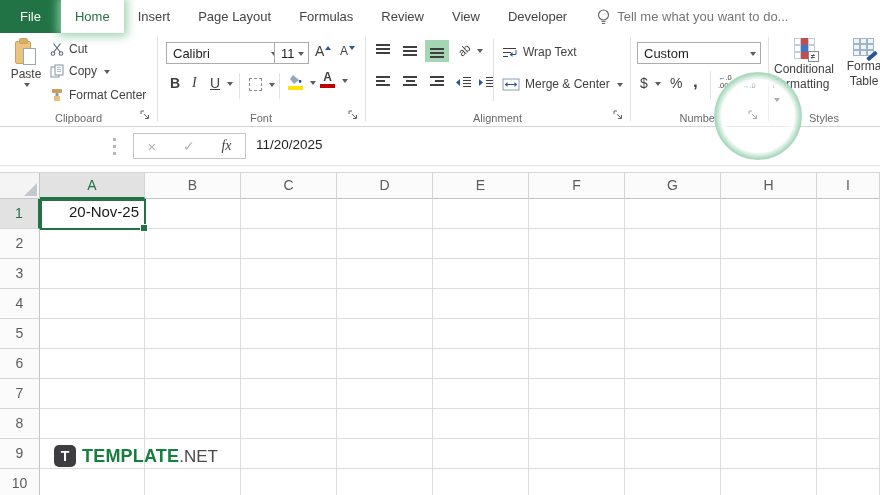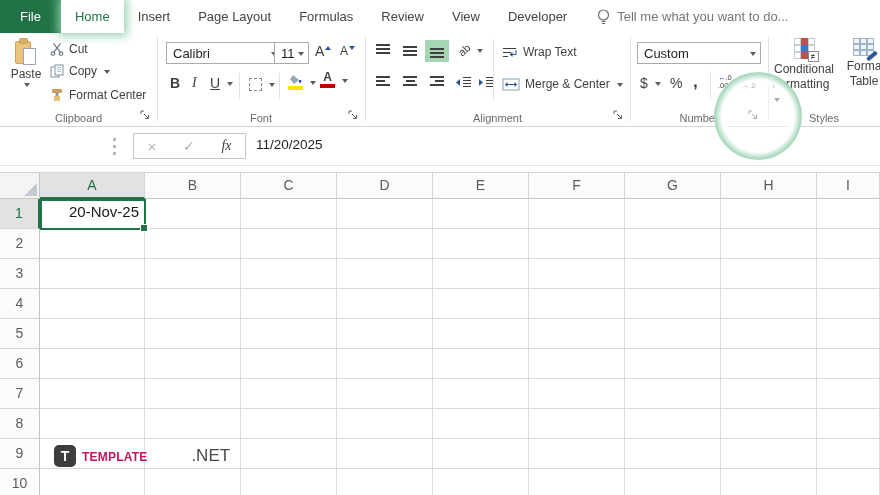--- a/index.html
+++ b/index.html
@@ -100,22 +100,22 @@
   .rhead { width:40px; background:#fbfbfb; border-right:1px solid #c5c5c5; border-bottom:1px solid #d5d5d5; color:#5b5b5b; font-size:14px; text-align:center; line-height:29px; cursor:pointer; }
   .rhead.sel { background:#e2e2e2; color:#1e7145; border-right:2px solid #217346; }
   .cell { background:#fff; border-right:1px solid #dcdcdc; border-bottom:1px solid #dcdcdc; cursor:cell; }
   #a1-text { width:100%; height:100%; font-size:15px; color:#1a1a1a; text-align:right; padding:4px 5px 0 0; font-family:"Liberation Sans",sans-serif; }
   #sel-box { position:absolute; left:40px; top:27px; width:106px; height:31px; border:2px solid #217346; pointer-events:none; z-index:8; }
   #sel-box::after { content:""; position:absolute; right:-4px; bottom:-4px; width:6px; height:6px; background:#217346; border:1px solid #fff; }
 
   
   #watermark { position:absolute; left:54px; top:445px; display:flex; align-items:center; gap:6px; z-index:9; }
   #wm-badge { width:22px; height:22px; background:#3d3d3f; border-radius:5px; color:#fff; font-weight:bold; font-size:14px; text-align:center; line-height:22px; }
-  #wm-brand { font-size:12px; font-weight:800; color:#be185d; letter-spacing:.2px; }
-  #wm-tld { font-size:17px; font-weight:400; color:#4a4a4c;margin-left:44px; }
+  #wm-brand { font-size:18px; font-weight:800; color:#15803d; letter-spacing:.2px; }
+  #wm-tld { font-size:17px; font-weight:400; color:#4a4a4c; }
 
   
   #spotlight { position:absolute; left:714px; top:72px; width:88px; height:88px; border-radius:50%; pointer-events:none; z-index:40;
     background:radial-gradient(circle,
       rgba(255,255,255,.45) 0%, rgba(255,255,255,.5) 48%,
       rgba(255,255,255,.98) 58%, rgba(163,213,184,.95) 69%,
       rgba(205,233,216,.55) 79%, rgba(255,255,255,0) 90%); }
 
   svg { display:block; }
 </style>

